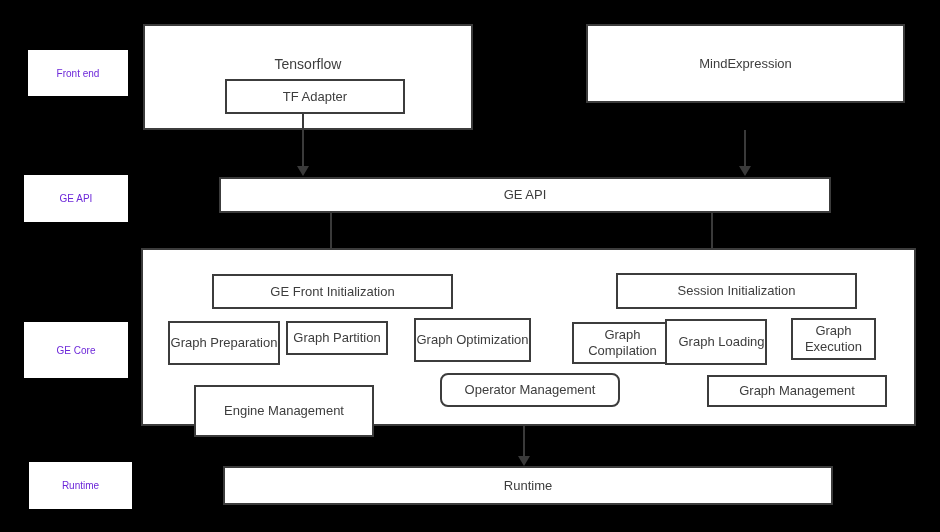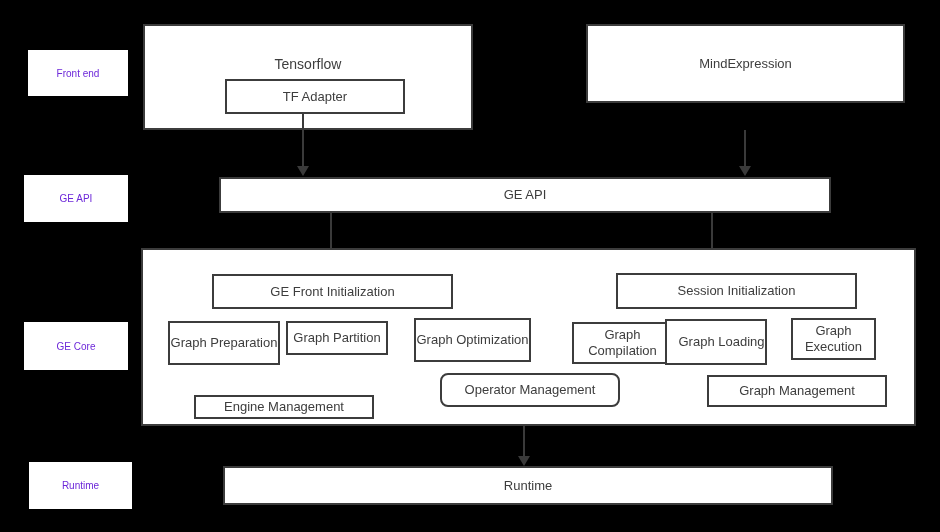--- a/index.html
+++ b/index.html
@@ -21,21 +21,21 @@
   }
   .rowlabel {
     position: absolute; box-sizing: border-box;
     background: #ffffff; border: none;
     display: flex; align-items: center; justify-content: center;
     font-size: 10px; color: #6d28d9;
   }
   
   #label-front-end { left: 28px; top: 50px;  width: 100px; height: 46px; }
   #label-ge-api    { left: 24px; top: 175px; width: 104px; height: 47px; }
-  #label-ge-core   { left: 24px; top: 322px; width: 104px; height: 48px; }
+  #label-ge-core   { left: 24px; top: 322px; width: 104px; height: 56px; }
   #label-runtime   { left: 29px; top: 462px; width: 103px; height: 47px; }
 
   
   #tensorflow-box { left: 143px; top: 24px; width: 330px; height: 106px; display: block; }
   #tensorflow-title { margin-top: 30px; text-align: center; font-size: 14px; }
   #tf-adapter-box { left: 225px; top: 79px; width: 180px; height: 35px; }
   #mindexpression-box { left: 586px; top: 24px; width: 319px; height: 79px; }
 
   
   #ge-api-bar { left: 219px; top: 177px; width: 612px; height: 36px; }
@@ -43,21 +43,21 @@
   
   #ge-core-box { left: 141px; top: 248px; width: 775px; height: 178px; }
   #ge-core-init-box { left: 212px; top: 274px; width: 241px; height: 35px; }
   #session-init-box { left: 608px; top: 273px; width: 241px; height: 36px; margin-left: 8px; }
   #module-0 { left: 168px; top: 321px; width: 112px; height: 44px; }
   #module-1 { left: 286px; top: 321px; width: 102px; height: 34px; }
   #module-2 { left: 414px; top: 318px; width: 117px; height: 44px; text-align: center; }
   #module-3 { left: 540px; top: 322px; width: 101px; height: 42px; margin-left: 32px; }
   #module-4 { left: 665px; top: 319px; width: 102px; height: 46px; padding-left: 11px; }
   #module-5 { left: 791px; top: 318px; width: 85px; height: 42px; }
-  #mgmt-0 { left: 194px; top: 395px; width: 180px; height: 24px; }
+  #mgmt-0 { left: 194px; top: 385px; width: 180px; height: 52px; }
   #mgmt-1 { left: 440px; top: 373px; width: 180px; height: 34px; border-radius: 8px; }
   #mgmt-2 { left: 691px; top: 375px; width: 180px; height: 32px; margin-left: 16px; }
 
   
   #runtime-bar { left: 223px; top: 466px; width: 610px; height: 39px; }
 
   
   .arrow {
     position: absolute; width: 2px; background: #3a3a3a;
   }

